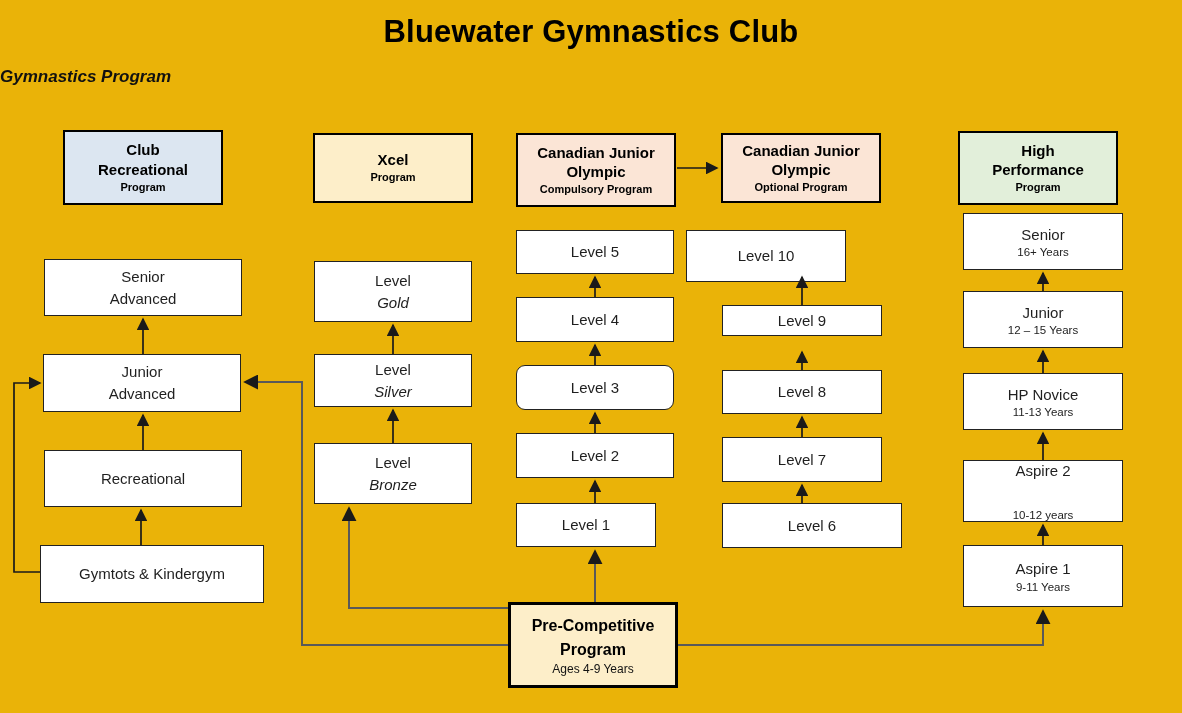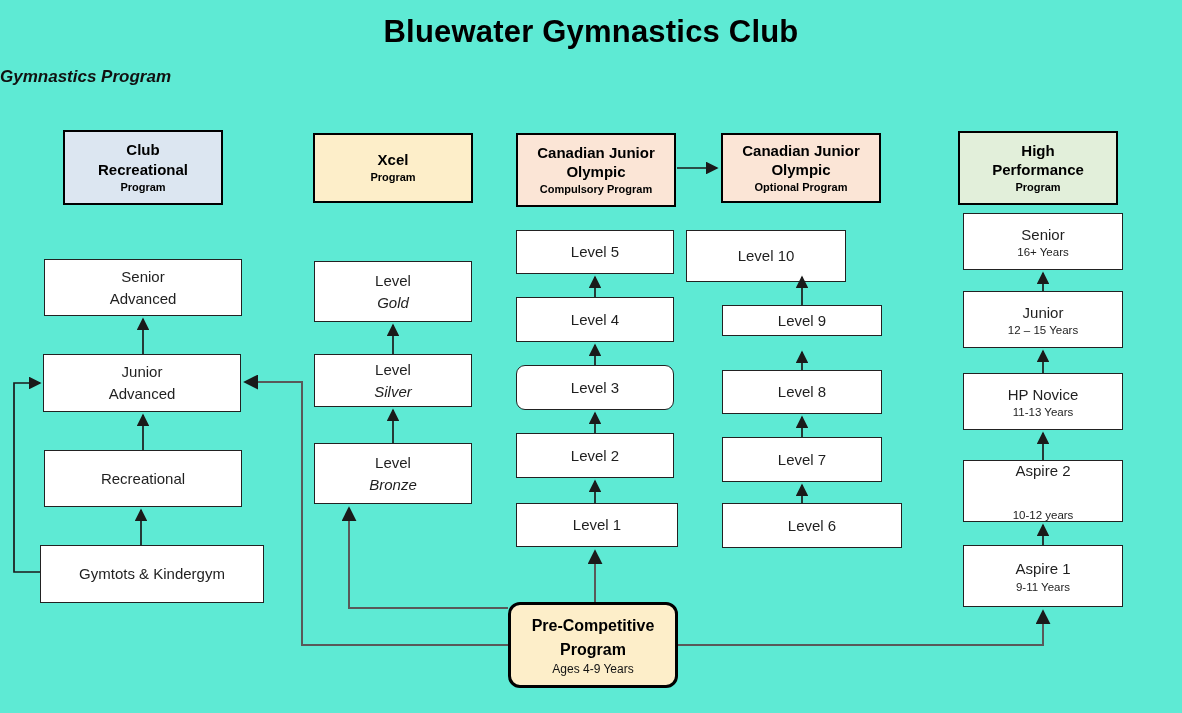--- a/index.html
+++ b/index.html
@@ -1,16 +1,16 @@
 <!DOCTYPE html>
 <html><head>
 <meta charset="utf-8">
 <style>
   html,body{margin:0;padding:0;background:#ffffff;font-family:"Liberation Sans",sans-serif;}
-  .stage{position:relative;width:1182px;height:713px;background:#5eead4;overflow:hidden;}
+  .stage{position:relative;width:1182px;height:713px;background:#eab308;overflow:hidden;}
   .title{position:absolute;left:0;top:14px;width:1182px;text-align:center;
          font-size:31px;font-weight:bold;color:#000;letter-spacing:.2px;}
   .subtitle{position:absolute;left:0;top:67px;width:1182px;text-align:left;
             font-size:17px;font-style:italic;font-weight:600;color:#111;}
   .box{position:absolute;background:#fff;border:1.6px solid #222;box-sizing:border-box;
        display:flex;flex-direction:column;align-items:center;justify-content:center;
        text-align:center;color:#1f1f1f;z-index:2;}
   .box .l1{font-size:15px;line-height:1.45;}
   .hbox{border:2.6px solid #000;color:#000;}
   .hbox .hl{font-size:15px;font-weight:bold;line-height:1.32;}
@@ -95,21 +95,21 @@
   </div>
   <div class="box" style="left:516px;top:297px;width:158px;height:45px;">
     <div class="l1">Level 4</div>
   </div>
   <div class="box" style="left:516px;top:365px;width:158px;height:45px;border-radius:9px;">
     <div class="l1">Level 3</div>
   </div>
   <div class="box" style="left:516px;top:433px;width:158px;height:45px;">
     <div class="l1">Level 2</div>
   </div>
-  <div class="box" style="left:516px;top:503px;width:162px;height:44px;">
+  <div class="box" style="left:516px;top:503px;width:140px;height:44px;">
     <div class="l1">Level 1</div>
   </div>
 
   <div class="box" style="left:686px;top:230px;width:160px;height:52px;">
     <div class="l1">Level 10</div>
   </div>
   <div class="box" style="left:722px;top:305px;width:160px;height:31px;align-items:center;">
     <div class="l1">Level 9</div>
   </div>
   <div class="box" style="left:722px;top:370px;width:160px;height:44px;">
@@ -136,21 +136,21 @@
   </div>
   <div class="box agebox" style="left:963px;top:460px;width:160px;height:62px;justify-content:space-between;">
     <div class="nm">Aspire 2</div>
     <div class="ag">10-12 years</div>
   </div>
   <div class="box agebox" style="left:963px;top:545px;width:160px;height:62px;">
     <div class="nm">Aspire 1</div>
     <div class="ag">9-11 Years</div>
   </div>
 
-  <div class="box pre" style="left: 508px; top: 602px; width: 170px; height: 86px; background: rgb(253, 238, 201); border-radius: 12px;">
+  <div class="box pre" style="left: 508px; top: 602px; width: 170px; height: 86px; background: rgb(253, 238, 201);">
     <div class="pl">Pre-Competitive</div>
     <div class="pl">Program</div>
     <div class="ag">Ages 4-9 Years</div>
   </div>
 
   <svg class="flow" width="1182" height="713" viewBox="0 0 1182 713">
     <defs>
       <marker id="ah" viewBox="0 0 8 8" refX="7" refY="4" markerWidth="7.5" markerHeight="7.5" orient="auto">
         <path d="M0,0 L8,4 L0,8 z" fill="#1a1a1a"></path>
       </marker>

